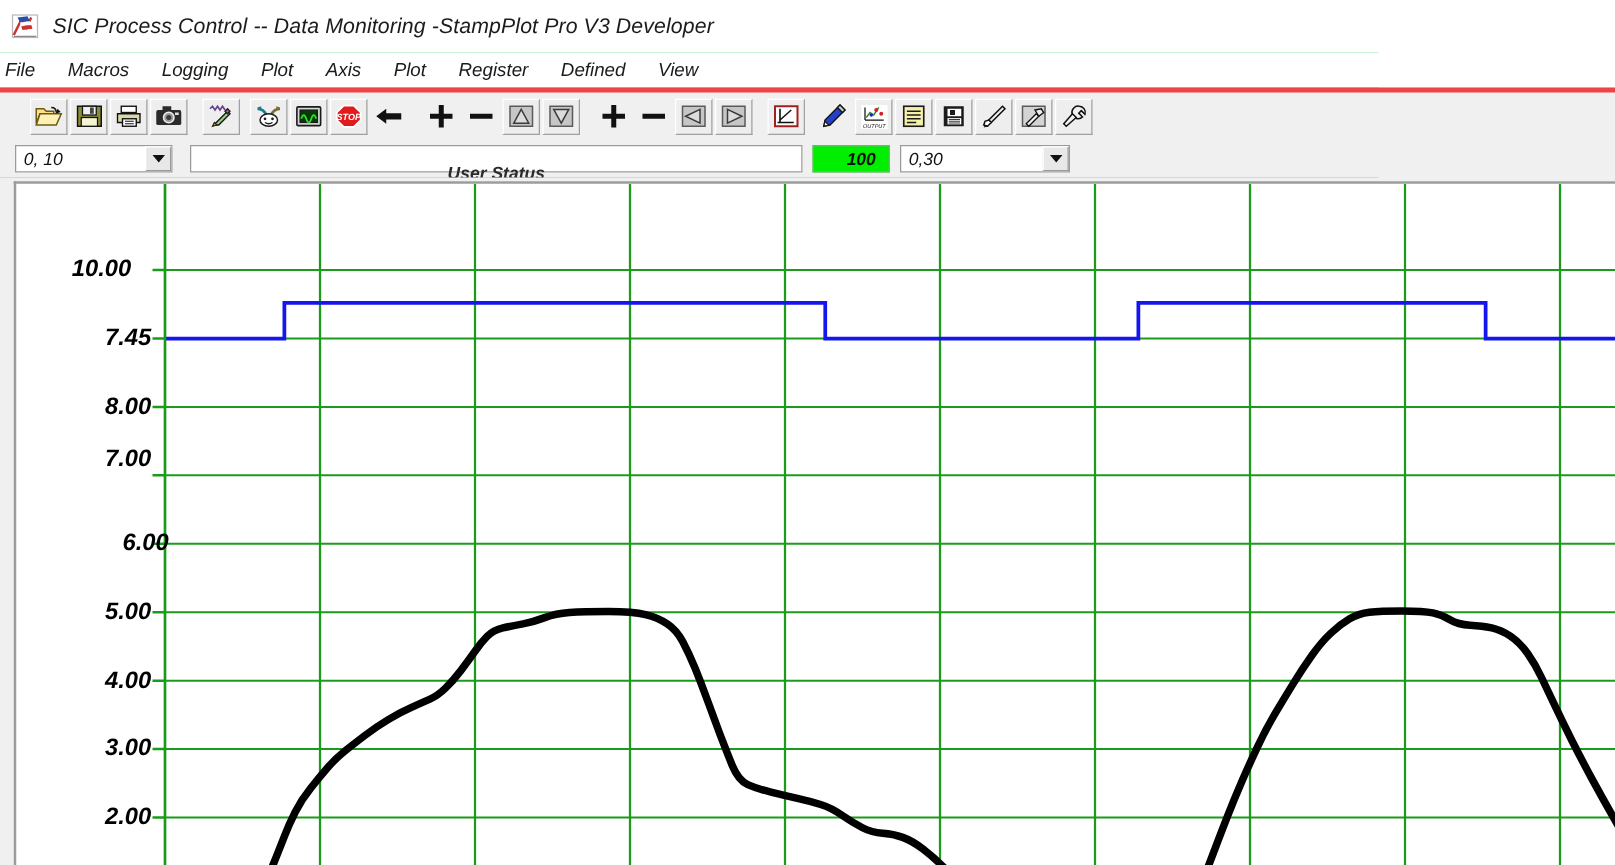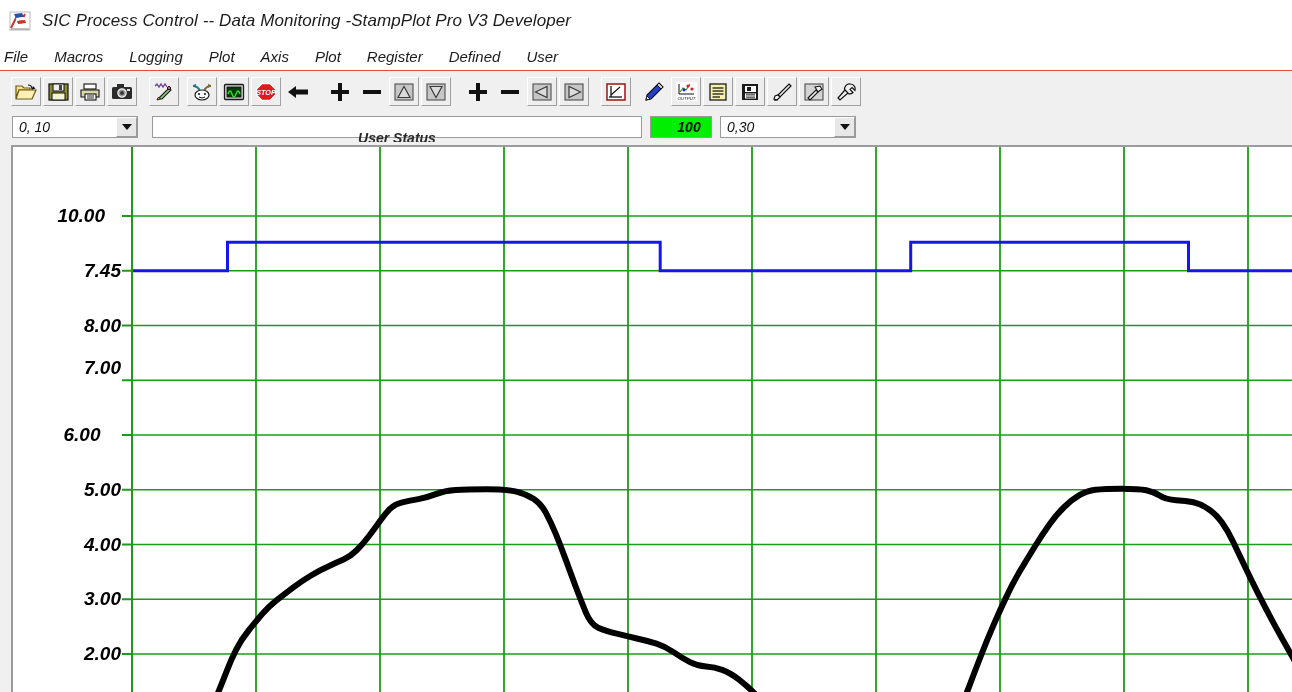--- a/index.html
+++ b/index.html
@@ -34,23 +34,23 @@
   }
   .menu-item{
     font-size:15px;color:#1b1b1b;margin-right:22px;white-space:nowrap;
     cursor:default;padding:1px 2px;
   }
 
   
   .toolbar{
     position:absolute;left:0;top:70px;width:1292px;height:42px;
     background:#f0f0f0;
-    border-top:1px solid #ef4444;
+    border-top:4px solid #ef4444;
     display:flex;align-items:center;
-    padding-left:11px;box-sizing:border-box;
+    padding-left:24px;box-sizing:border-box;
   }
   .tbtn{
     width:30px;height:29px;margin-right:2px;
     background:#eeeeee;
     border-top:1px solid #ffffff;
     border-left:1px solid #ffffff;
     border-right:1px solid #a0a0a0;
     border-bottom:1px solid #a0a0a0;
     box-sizing:border-box;
     display:flex;align-items:center;justify-content:center;
@@ -157,21 +157,21 @@
 
   <div class="menubar">
     <span class="menu-item">File</span>
     <span class="menu-item">Macros</span>
     <span class="menu-item">Logging</span>
     <span class="menu-item">Plot</span>
     <span class="menu-item">Axis</span>
     <span class="menu-item">Plot</span>
     <span class="menu-item">Register</span>
     <span class="menu-item">Defined</span>
-    <span class="menu-item">User</span>
+    <span class="menu-item">View</span>
   </div>
 
   <div class="toolbar">
 
     <div class="tbtn">
       <span>
       <svg width="22" height="20" viewBox="0 0 22 20">
         <path d="M1 16 L1 4 L7 4 L9 6 L15 6 L15 8 L4 8 L1 16 Z" fill="#ffe08a" stroke="#6b5a13" stroke-width="1.2"></path>
         <path d="M4 8 L21 8 L17 17 L1 17 Z" fill="#fff0b5" stroke="#6b5a13" stroke-width="1.2"></path>
         <path d="M13 3 q4 0 4 4" fill="none" stroke="#111" stroke-width="1.2"></path>
@@ -505,21 +505,21 @@
           <line x1="109" y1="397.5" x2="119" y2="397.5" stroke="#1a9c1a" stroke-width="2"></line>
           <line x1="109" y1="452.25" x2="119" y2="452.25" stroke="#1a9c1a" stroke-width="2"></line>
           <line x1="109" y1="507" x2="119" y2="507" stroke="#1a9c1a" stroke-width="2"></line>
           <line x1="119" y1="0" x2="119" y2="547" stroke="#1a9c1a" stroke-width="2"></line>
         </svg>
       <div id="ylabels">
           <div class="ylabel" style="left: 14px; top: 69px;">10.00</div>
           <div class="ylabel" style="left: 30px; top: 123.75px;">7.45</div>
           <div class="ylabel" style="left: 30px; top: 178.5px;">8.00</div>
           <div class="ylabel" style="left: 30px; top: 221px;">7.00</div>
-          <div class="ylabel" style="left: 30px; top: 288px; text-align: center;">6.00</div>
+          <div class="ylabel" style="left: 44px; top: 288px;">6.00</div>
           <div class="ylabel" style="left: 30px; top: 342.75px;">5.00</div>
           <div class="ylabel" style="left: 30px; top: 397.5px;">4.00</div>
           <div class="ylabel" style="left: 30px; top: 452.25px;">3.00</div>
           <div class="ylabel" style="left: 30px; top: 507px;">2.00</div>
         </div>
     </div>
   </div>
 
 </div>
 

